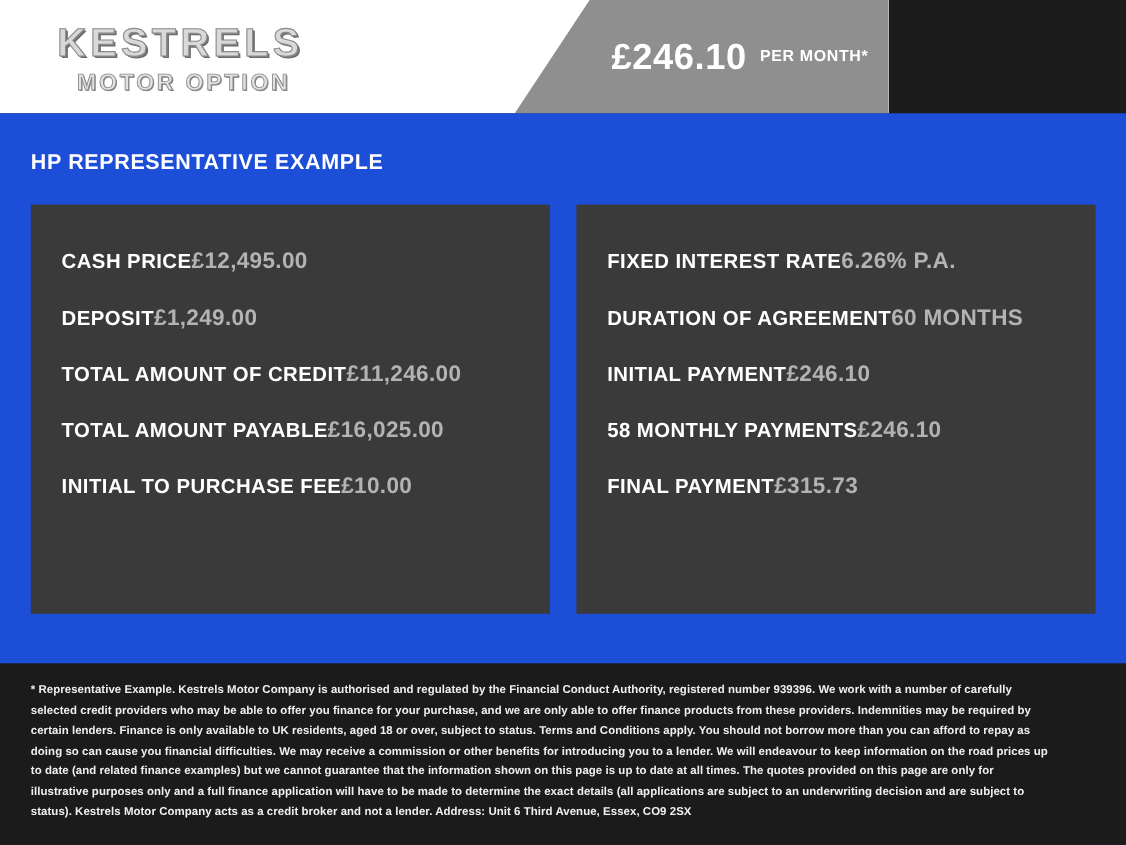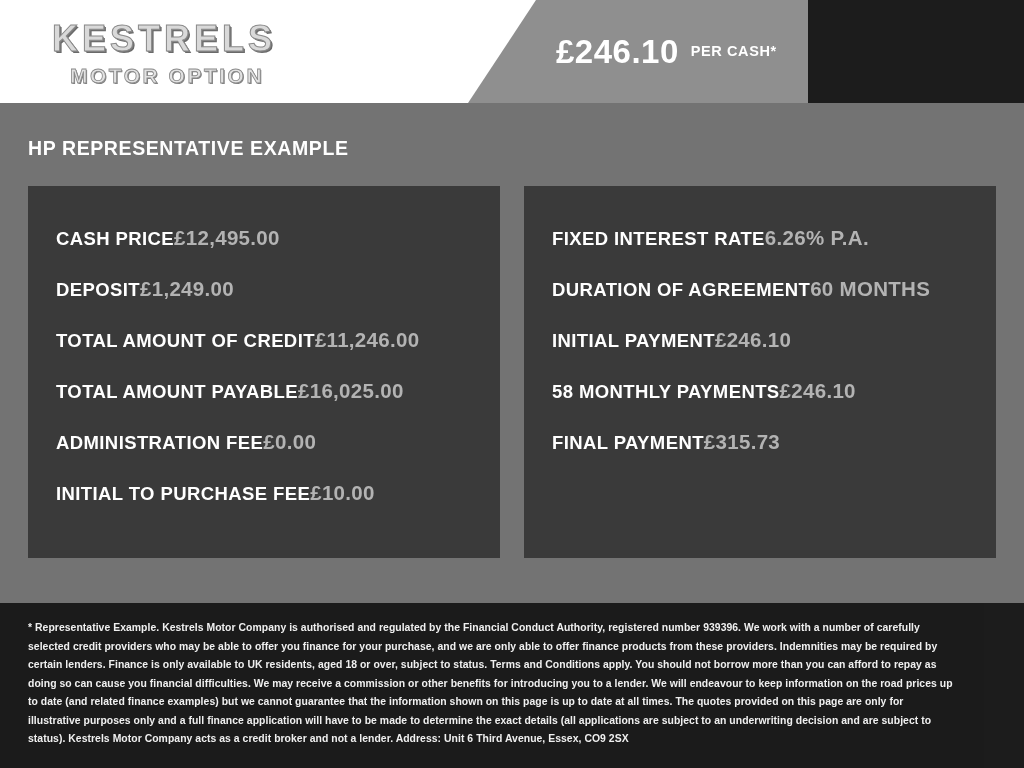--- a/index.html
+++ b/index.html
@@ -73,21 +73,21 @@
     letter-spacing: 0.6px;
     margin-left: 12px;
     padding-bottom: 2px;
   }
 
   
   .body-area {
     position: relative;
     width: 1024px;
     height: 500px;
-    background: #737373;
+    background: #1d4ed8;
     padding: 0;
   }
   .section-title {
     color: #ffffff;
     font-weight: bold;
     font-size: 19.5px;
     letter-spacing: 0.6px;
     padding: 34px 0 0 28px;
   }
 
@@ -143,21 +143,21 @@
 </head>
 <body>
 
 <div class="header">
   <div class="logo-block">
     <div class="logo-main">KESTRELS</div>
     <div class="logo-sub">MOTOR OPTION</div>
   </div>
   <div class="price-banner">
     <span class="price-amount">£246.10</span>
-    <span class="price-per">PER CASH*</span>
+    <span class="price-per">PER MONTH*</span>
   </div>
 </div>
 
 <div class="body-area">
   <div class="section-title">HP REPRESENTATIVE EXAMPLE</div>
 
   <div class="panels">
 
     <div class="panel">
       <div class="row">
@@ -168,24 +168,20 @@
         <span class="row-label">DEPOSIT</span>
         <span class="row-value">£1,249.00</span>
       </div>
       <div class="row">
         <span class="row-label">TOTAL AMOUNT OF CREDIT</span>
         <span class="row-value">£11,246.00</span>
       </div>
       <div class="row">
         <span class="row-label">TOTAL AMOUNT PAYABLE</span>
         <span class="row-value">£16,025.00</span>
-      </div>
-      <div class="row">
-        <span class="row-label">ADMINISTRATION FEE</span>
-        <span class="row-value">£0.00</span>
       </div>
       <div class="row">
         <span class="row-label">INITIAL TO PURCHASE FEE</span>
         <span class="row-value">£10.00</span>
       </div>
     </div>
 
     <div class="panel">
       <div class="row">
         <span class="row-label">FIXED INTEREST RATE</span>

